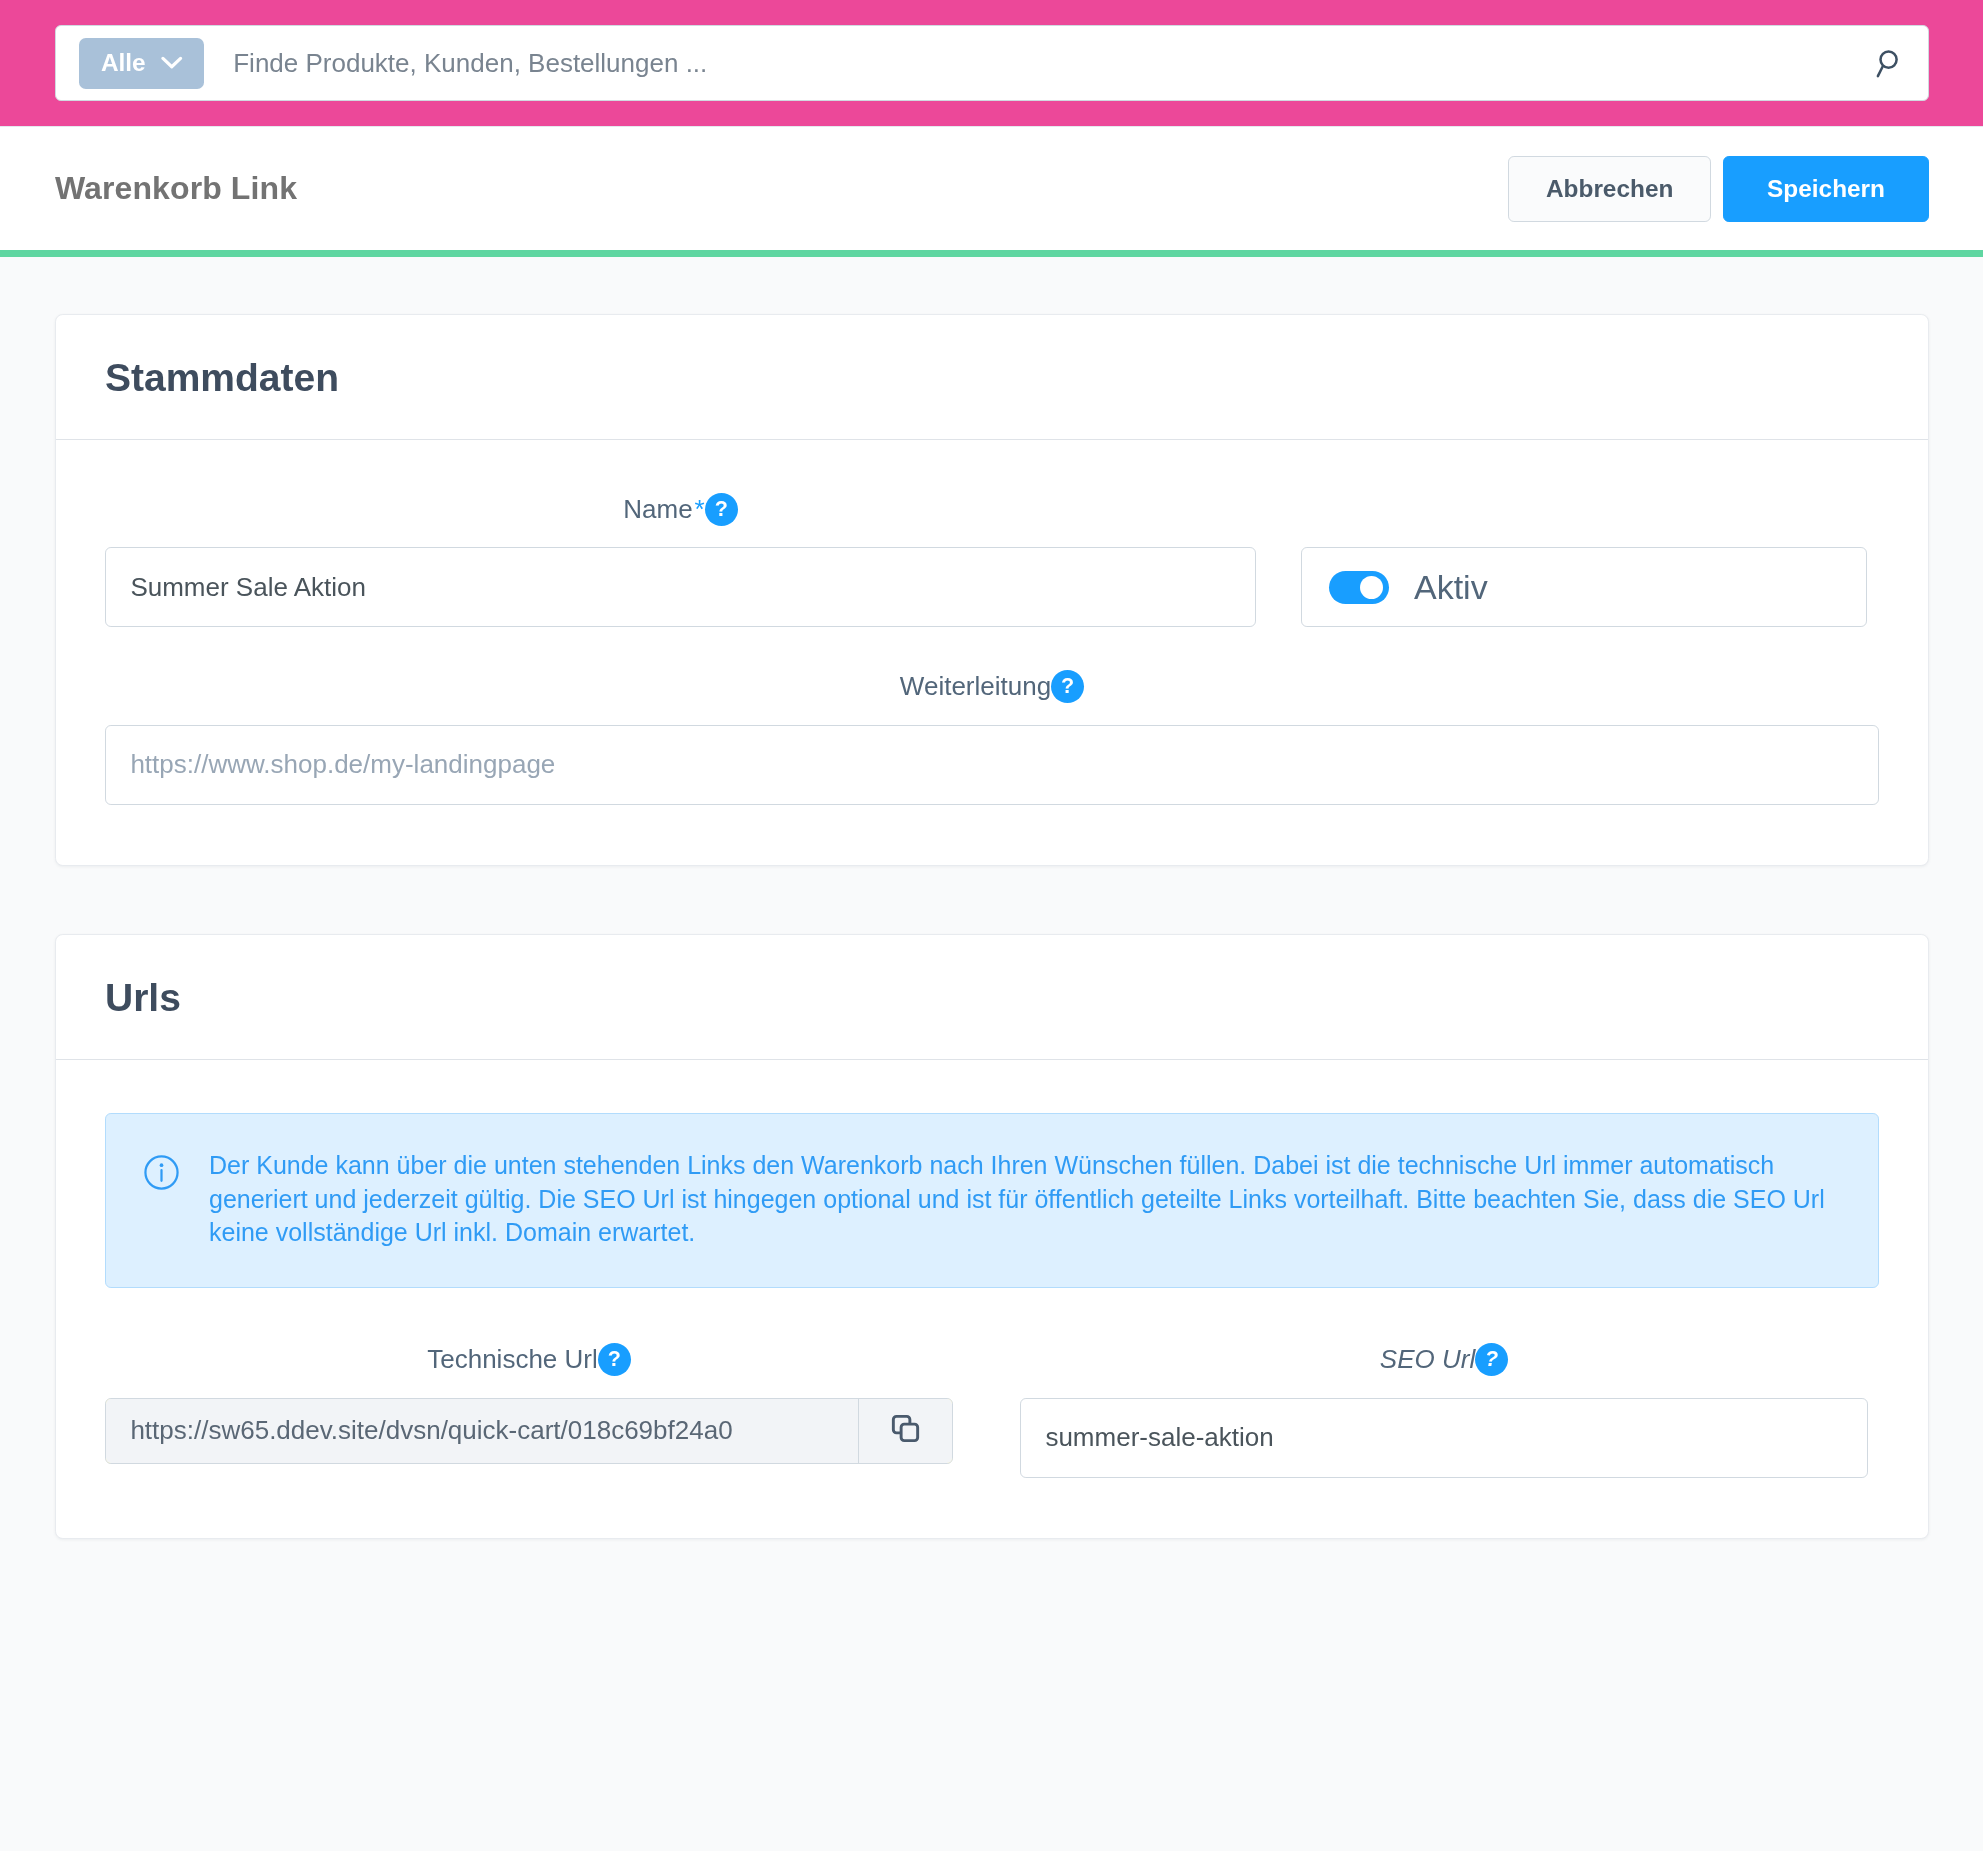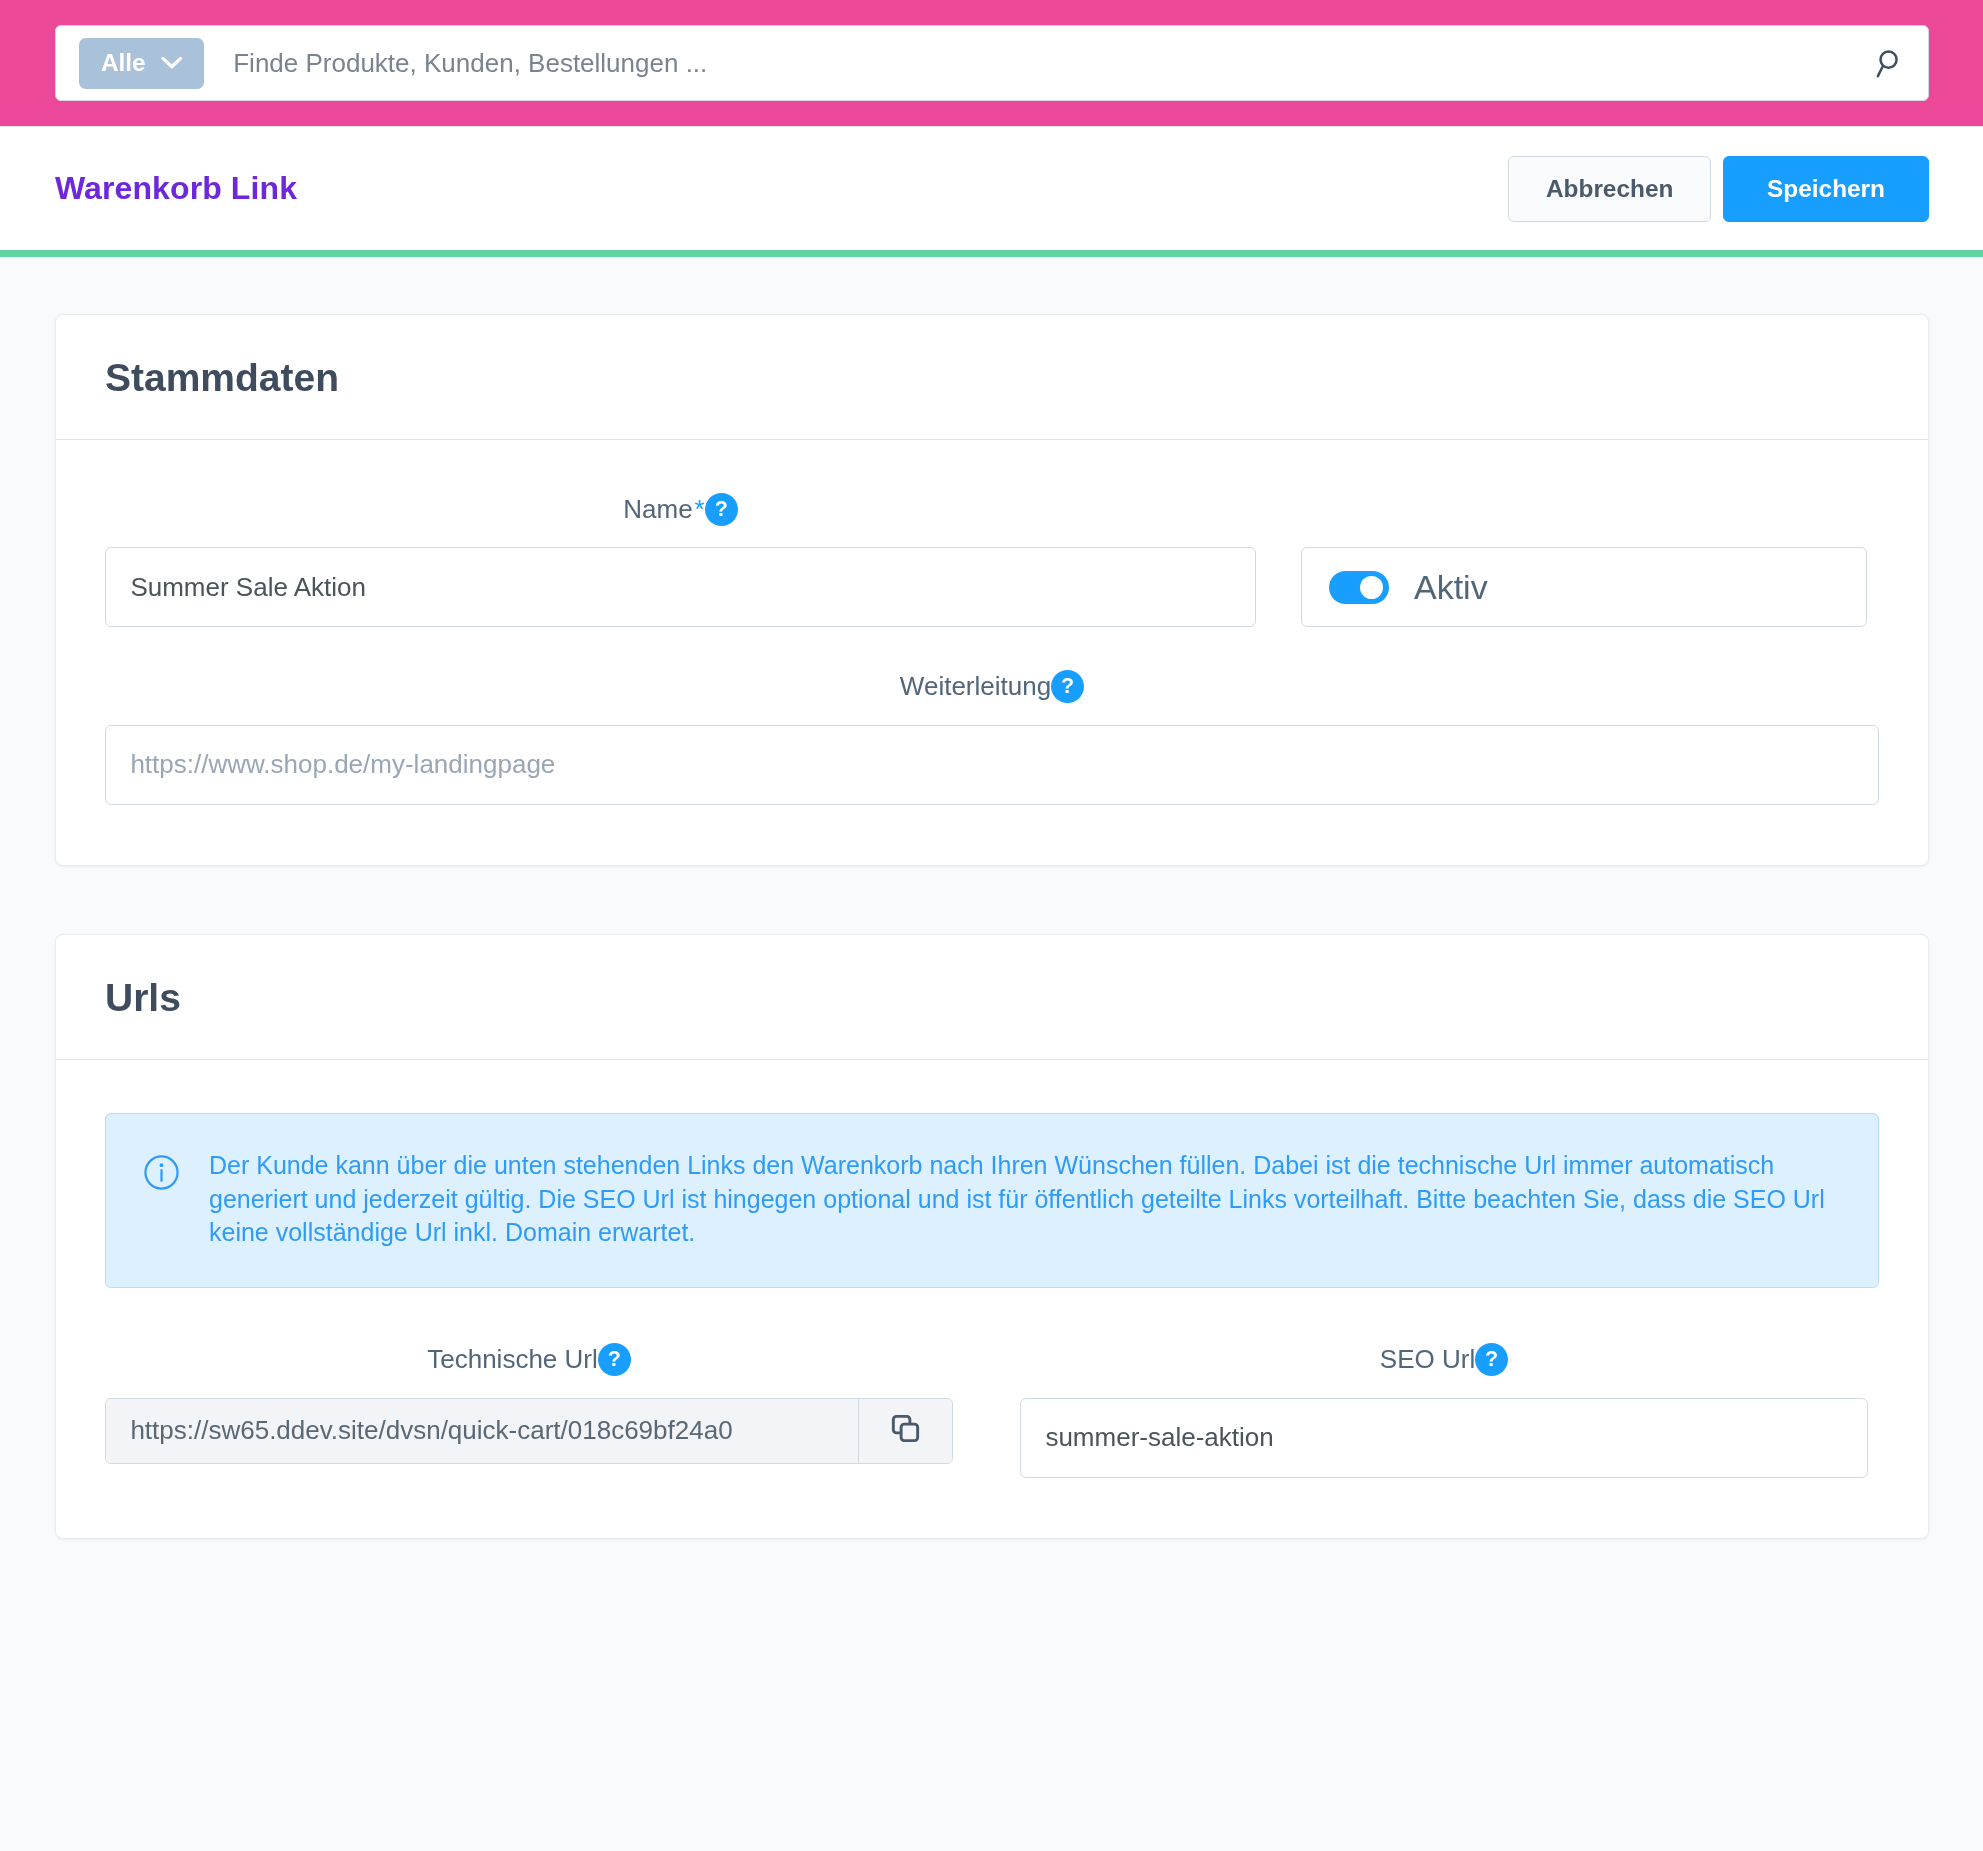--- a/index.html
+++ b/index.html
@@ -59,21 +59,21 @@
     background: #ffffff;
     height: 123px;
     display: flex;
     align-items: center;
     justify-content: space-between;
     padding: 0 55px;
   }
   .page-title {
     font-size: 32px;
     font-weight: 700;
-    color: #6d28d9;
+    color: #737373;
     letter-spacing: 0.1px;
   }
   .header-actions { display: flex; align-items: center; gap: 11.7px; }
   .btn {
     font-family: "Liberation Sans", sans-serif;
     font-size: 24.4px;
     font-weight: 600;
     height: 66px;
     border-radius: 5.9px;
     cursor: pointer;
@@ -343,21 +343,21 @@
                 <svg width="35" height="35" viewBox="0 0 36 36">
                   <rect x="5.5" y="5.5" width="17" height="17" rx="3.2" fill="none" stroke="#4a5a6d" stroke-width="3"></rect>
                   <rect x="13.5" y="13.5" width="17" height="17" rx="3.2" fill="#f2f4f7" stroke="#4a5a6d" stroke-width="3"></rect>
                 </svg>
               </span>
             </div>
           </div>
         </div>
 
         <div class="url-col col-seo">
-          <div class="field-label-row" style="width:848px;">
+          <div class="field-label-row" style="width:848px;font-style:italic;">
             <div class="field-label">SEO Url</div>
             <div class="help-icon">?</div>
           </div>
           <input class="input" type="text" style="width: 848px;" value="summer-sale-aktion">
         </div>
 
       </div>
 
     </div>
   </div>

